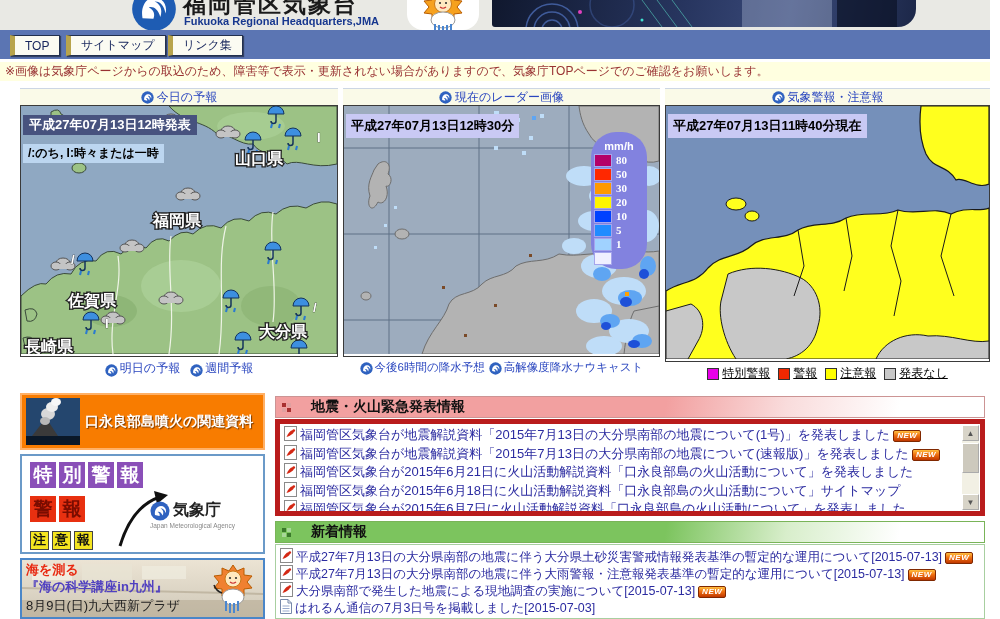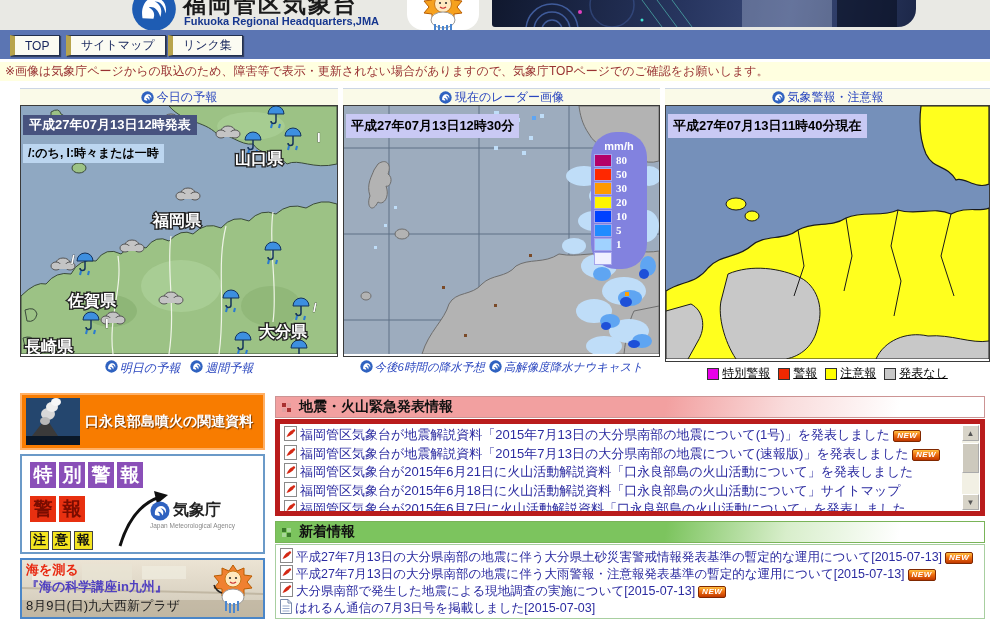--- a/index.html
+++ b/index.html
@@ -25,21 +25,21 @@
   
   .notice{left:0;top:62px;width:990px;height:19px;background:#ffffe0;font-size:12px;line-height:19px;
           color:#993333;padding-left:5px;box-sizing:border-box;white-space:nowrap;}
 
   
   .panel-head{height:16px;background:#fafae8;border-top:1px solid #ccd6e4;display:flex;justify-content:center;
               align-items:center;gap:3px;font-size:12px;color:#2a46bf;white-space:nowrap;}
   .map-wrap{position:relative;border:1px solid #3a3a3a;}
   .panel-foot{display:flex;justify-content:center;align-items:center;gap:10px;margin-top:3px;
               font-size:12px;color:#2a46bf;white-space:nowrap;}
-  .flink{display:inline-flex;align-items:flex-start;gap:2px;cursor:pointer;font-style:italic;}
+  .flink{display:inline-flex;align-items:flex-end;gap:2px;cursor:pointer;}
   .p1{left:20px;top:88px;width:318px;}
   .p2{left:343px;top:88px;width:317px;}
   .p3{left:665px;top:88px;width:325px;}
   .p1 .map-wrap{height:250px;} .p2 .map-wrap{height:250px;} .p3 .map-wrap{height:255px;}
   .ts-dark{position:absolute;left:2px;top:9px;background:#47527e;color:#fff;font-weight:700;font-size:13px;
            padding:1px 6px;white-space:nowrap;}
   .ts-note{position:absolute;left:2px;top:38px;background:#bcd6f0;color:#000;font-size:12px;font-weight:700;
            padding:1px 5px;white-space:nowrap;}
   .ts-lav{position:absolute;left:2px;top:8px;background:#c9c9f4;color:#000;font-weight:700;font-size:13px;
           padding:3px 5px;white-space:nowrap;}
@@ -64,21 +64,21 @@
   .blk-a{width:17px;height:17px;background:#f5e520;color:#111;font-size:13px;border:1px solid #444;margin-right:3px;}
   .jma-small{display:flex;align-items:center;gap:3px;font-size:16px;font-weight:700;color:#222;}
   .jma-en{font-size:6.5px;color:#888;margin-top:1px;white-space:nowrap;}
   .bn-ocean{left:20px;top:558px;width:245px;height:61px;border:2px solid #4a86c8;box-sizing:border-box;
             background:linear-gradient(#ece4d4,#cfc8b8);position:absolute;overflow:hidden;cursor:pointer;}
   .bn-ocean .l1{position:absolute;left:4px;top:1px;color:#e82810;font-weight:700;font-size:13px;}
   .bn-ocean .l2{position:absolute;left:4px;top:18px;color:#5040c0;font-weight:700;font-size:13px;}
   .bn-ocean .l3{position:absolute;left:4px;top:37px;color:#222;font-size:13px;}
 
   
-  .sec-head{width:710px;height:22px;display:flex;align-items:center;box-sizing:border-box;padding-left:6px;gap:8px;}
+  .sec-head{width:710px;height:22px;display:flex;align-items:center;box-sizing:border-box;padding-left:6px;gap:20px;}
   .sh-pink{left:275px;top:396px;border:1px solid #cc9494;
            background:linear-gradient(100deg,#f2a0a0 0%,#f2a0a0 55%,#f9dcdc 72%,#ffffff 88%);}
   .sh-green{left:275px;top:521px;border:1px solid #79b458;
            background:linear-gradient(100deg,#7cc45e 0%,#7cc45e 55%,#d8eecb 72%,#ffffff 88%);}
   .sec-title{font-size:14px;font-weight:700;color:#111;}
   .sec-box{width:710px;background:#fff;box-sizing:border-box;position:absolute;overflow:hidden;}
   .sb1{left:275px;top:419px;height:97px;border:5px solid #b91c1c;padding:2px 22px 0 4px;}
   .sb2{left:275px;top:544px;height:75px;border:1px solid #a8cfa0;padding:3px 8px 0 4px;}
   .li{font-size:13px;color:#2b2ba0;cursor:pointer;}
   .sb1 .li{line-height:18.5px;white-space:nowrap;overflow:hidden;}

